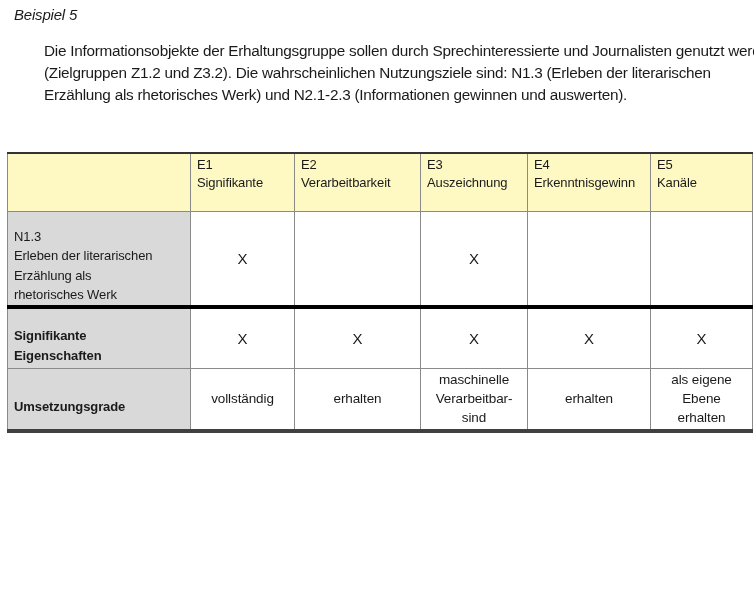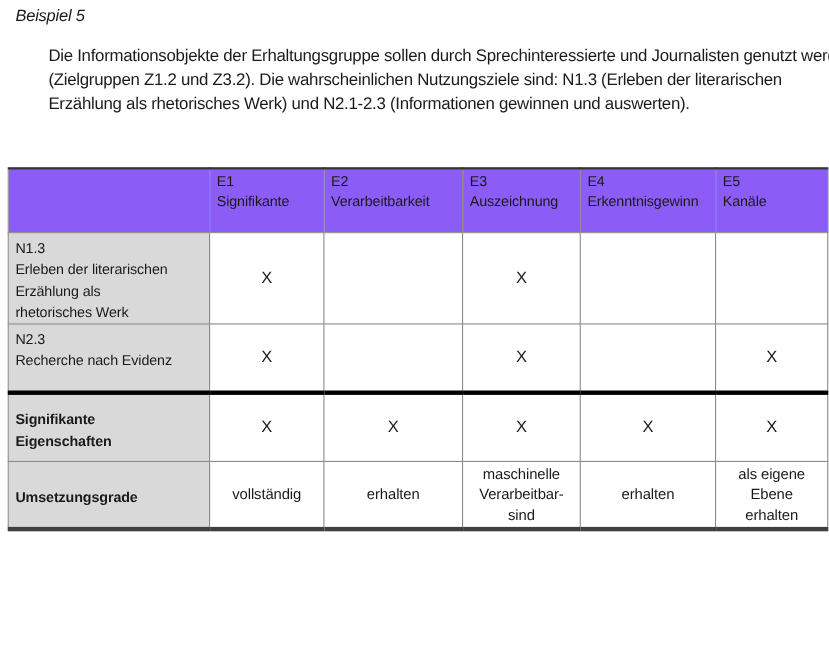--- a/index.html
+++ b/index.html
@@ -44,38 +44,38 @@
       font-size: 13px;
       letter-spacing: -0.1px;
     }
     table.matrix td, table.matrix th {
       border: 1px solid #8a8a8a;
       padding: 0 6px;
       vertical-align: middle;
       font-weight: normal;
     }
     table.matrix tr.header-row th {
-      background: #8b5cf6;
+      background: #fef9c3;
       text-align: left;
       vertical-align: top;
       padding-top: 2px;
       line-height: 18px;
     }
     table.matrix tr.header-row {
       border-top: 2px solid #333;
     }
     table.matrix th.corner {
       background: #f2f2f2;
     }
     table.matrix th.rowhead {
       background: #d9d9d9;
       text-align: left;
       vertical-align: top;
       line-height: 19.5px;
-      padding-top: 4px;
+      padding-top: 15px;
     }
     table.matrix th.rowhead.bold {
       font-weight: bold;
       vertical-align: middle;
     }
     table.matrix td.mark {
       text-align: center;
       font-size: 15px;
       background: #ffffff;
     }
@@ -145,31 +145,20 @@
     </th>
     <td class="mark">X</td>
     <td class="mark"></td>
     <td class="mark">X</td>
     <td class="mark"></td>
     <td class="mark"></td>
   </tr>
 
 
 
-  <tr style="height:63px">
-    <th class="rowhead">
-      <span class="col-label">N2.3</span>
-      <span class="col-label">Recherche nach Evidenz</span>
-    </th>
-    <td class="mark">X</td>
-    <td class="mark"></td>
-    <td class="mark">X</td>
-    <td class="mark"></td>
-    <td class="mark">X</td>
-  </tr>
 
   <tr class="sep-top" style="height:62px">
     <th class="rowhead bold">
       <span class="col-label">Signifikante</span>
       <span class="col-label">Eigenschaften</span>
     </th>
     <td class="mark">X</td>
     <td class="mark">X</td>
     <td class="mark">X</td>
     <td class="mark">X</td>

